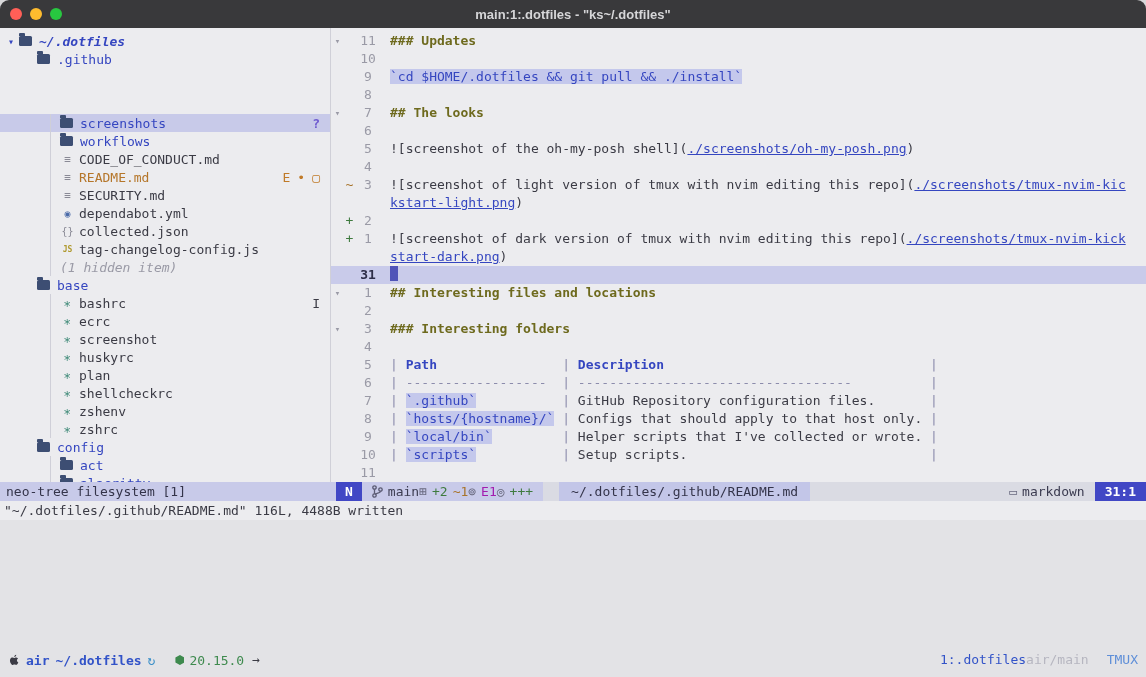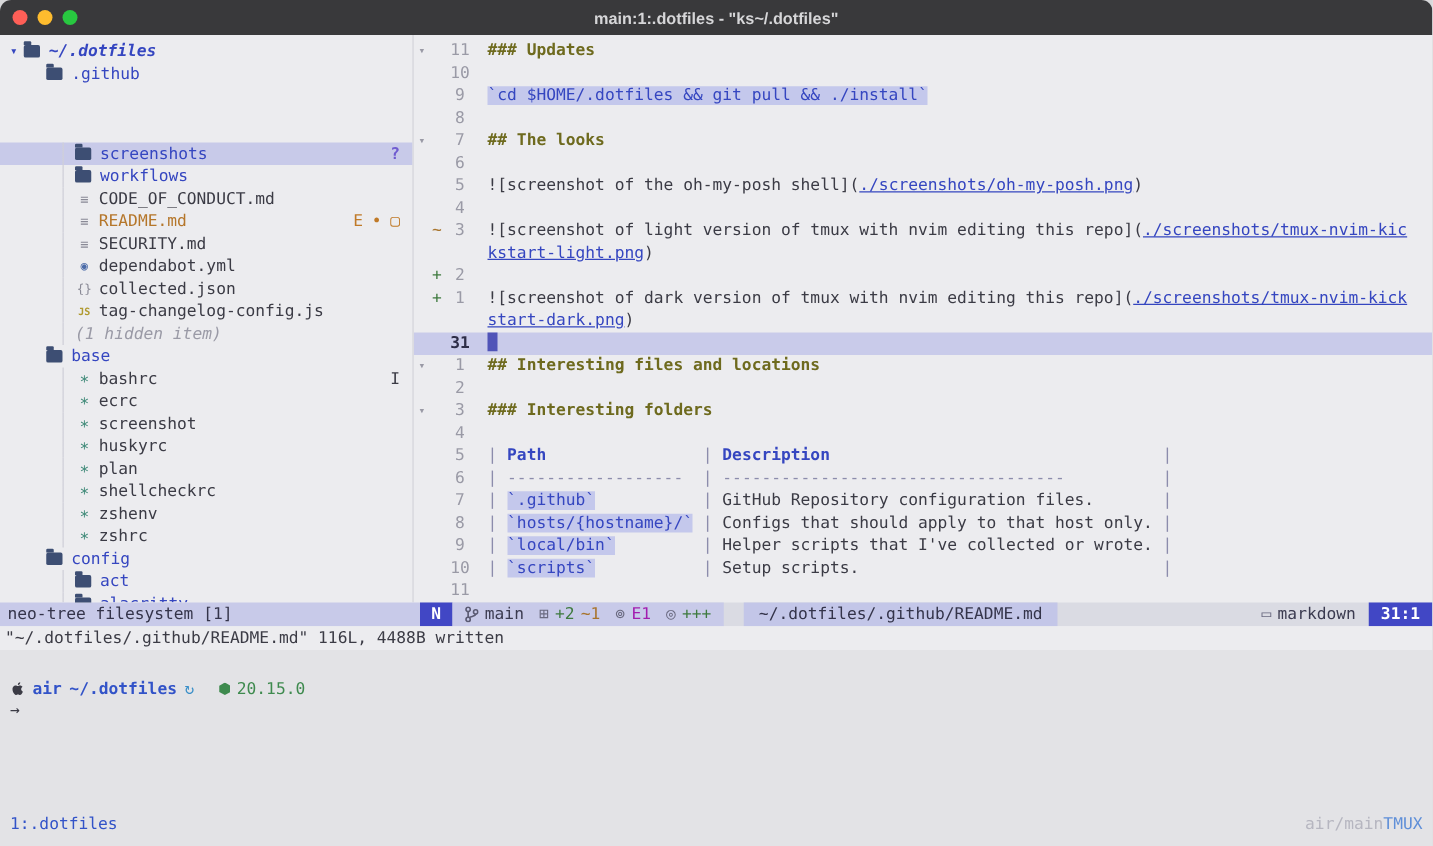--- a/index.html
+++ b/index.html
@@ -53,45 +53,45 @@
   .seg-code{background:#c4c8ec;color:#3546c0}
   .seg-l{color:#3546c0;text-decoration:underline}
   .seg-p{color:#8c8cac}
   .seg-th{color:#3546c0;font-weight:bold}
   .cursorblock{display:inline-block;width:8px;height:15px;background:#5054b8;vertical-align:-2px;}
   
   .statusrow{display:flex;flex:none;height:19px;}
   .neotree-bar{width:330px;flex:none;background:#c8cae9;color:#34344a;font-size:13px;line-height:19px;padding-left:6px;white-space:pre;}
   .lualine{flex:1;display:flex;align-items:stretch;background:#dadbe3;font-size:13px;line-height:19px;color:#3b3b50;}
   .sl-mode{background:#4147c5;color:#fff;font-weight:bold;padding:0 9px;}
-  .sl-left{background:#c8cae9;display:flex;gap:12px;padding:0 10px;align-items:center;}
+  .sl-left{background:#c8cae9;display:flex;padding:0 10px;align-items:center;}
   .sl-branch,.sl-diff,.sl-diag,.sl-extra,.sl-ft{display:flex;align-items:center;gap:5px;}
   .sl-icon{color:#6a6a80;}
   .diff-add{color:#3e7a3e}.diff-chg{color:#a8742c}
   .diag-count{color:#a21caf}
   .extra-txt{color:#3e7a3e}
   .sl-path{background:#c3c6e8;padding:0 12px;margin-left:16px;color:#34344a;}
   .sl-spring{flex:1}
   .sl-ft{padding:0 10px;color:#3b3b50;}
   .sl-pos{background:#4147c5;color:#fff;padding:0 10px;font-weight:bold;}
   
   .cmdline{height:19px;flex:none;font-size:13px;line-height:19px;color:#3b3b45;padding-left:4px;background:#ececef;white-space:pre;}
   
-  .shell{flex:1;background:#e3e3e6;display:flex;flex-direction:column;padding:22px 0 8px 0;}
+  .shell{flex:1;background:#e3e3e6;display:flex;padding:22px 0 8px 0;align-items:flex-end;}
   .prompt-line{height:18px;display:flex;align-items:center;padding-left:8px;font-size:13px;gap:6px;}
   .sh-host,.sh-path{color:#3253c8;font-weight:bold}
   .sh-sync{color:#3a8fc8}
   .sh-node{color:#3e8a4e;display:flex;align-items:center;gap:5px;margin-left:14px;}
   .hex{width:9px;height:10px;background:#3e8a4e;clip-path:polygon(50% 0,100% 25%,100% 75%,50% 100%,0 75%,0 25%);display:inline-block;}
   .arrow-line{padding-left:8px;color:#3b3b45;font-size:13px;height:18px;line-height:18px;}
   .spacer{flex:1}
   .tmux-bar{height:20px;display:flex;align-items:center;padding:0 8px;font-size:13px;}
   .tmux-win{color:#3253c8;}
   .spring{flex:1}
-  .tmux-session{color:#b6b6c0;}
+  .tmux-session{color:#b6b6c0;margin-right:18px;}
   .tmux-badge{color:#5f8fd8;}
 </style>
 </head>
 <body>
 
 <div class="window">
 
   <div class="titlebar">
     <div class="lights">
       <span class="light red"></span>

